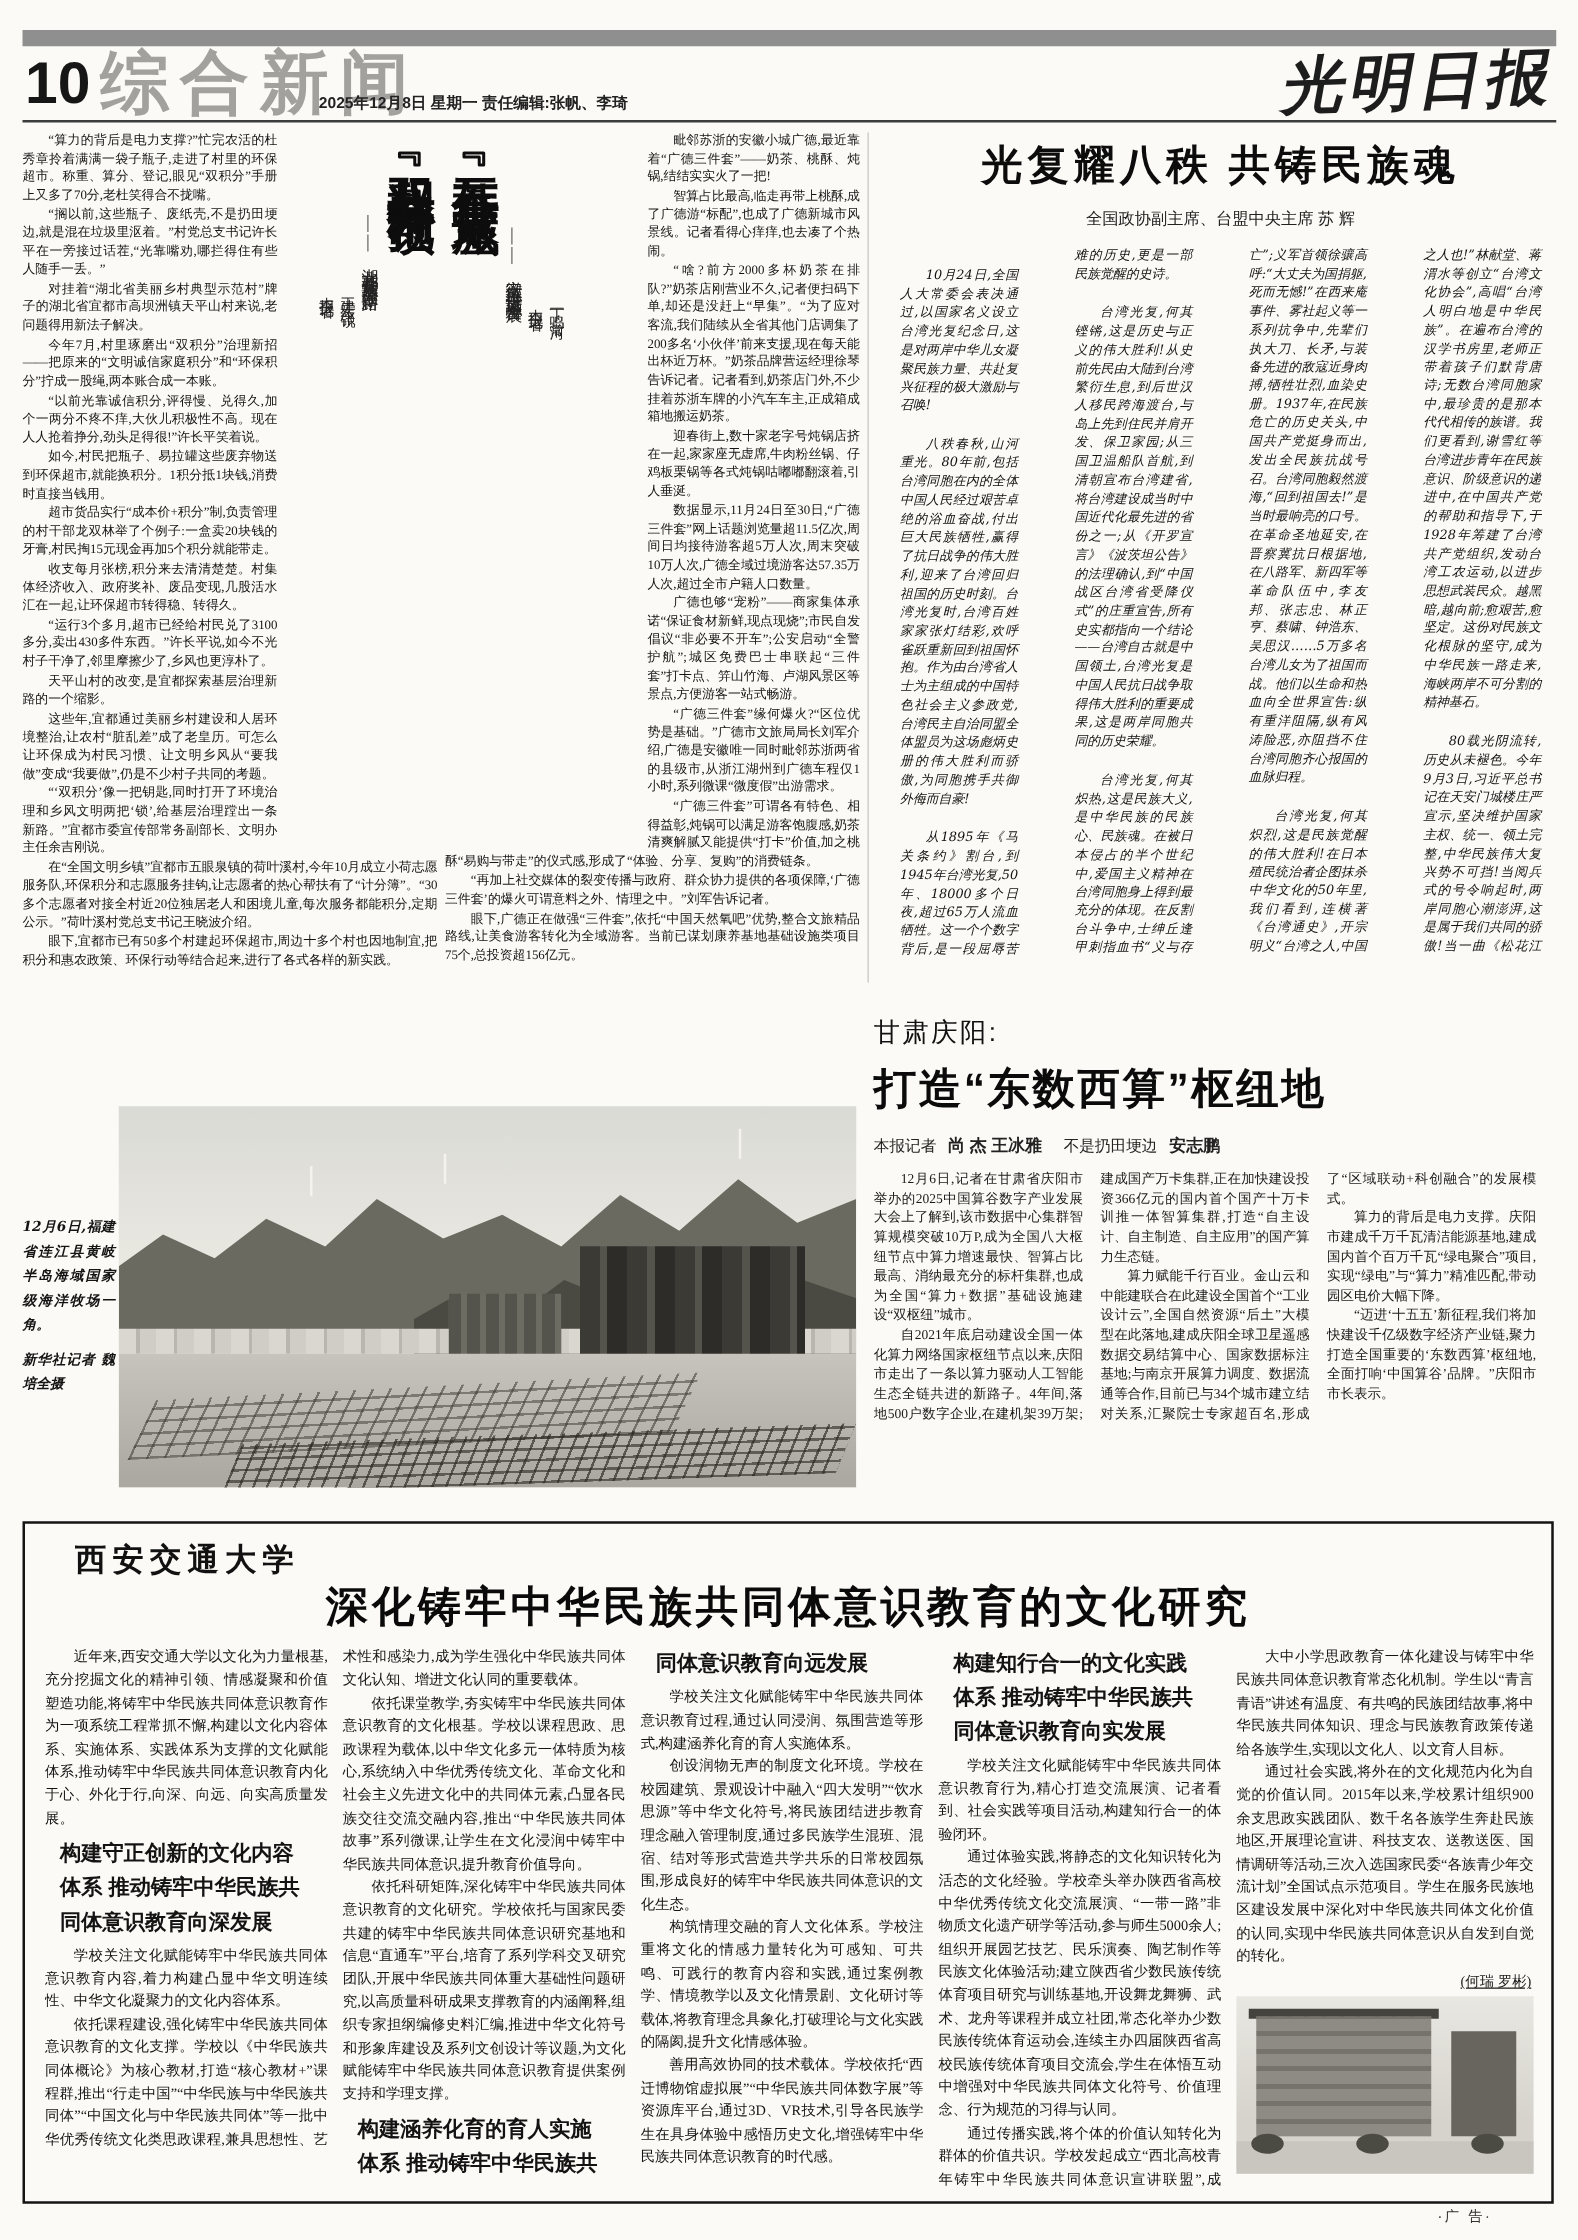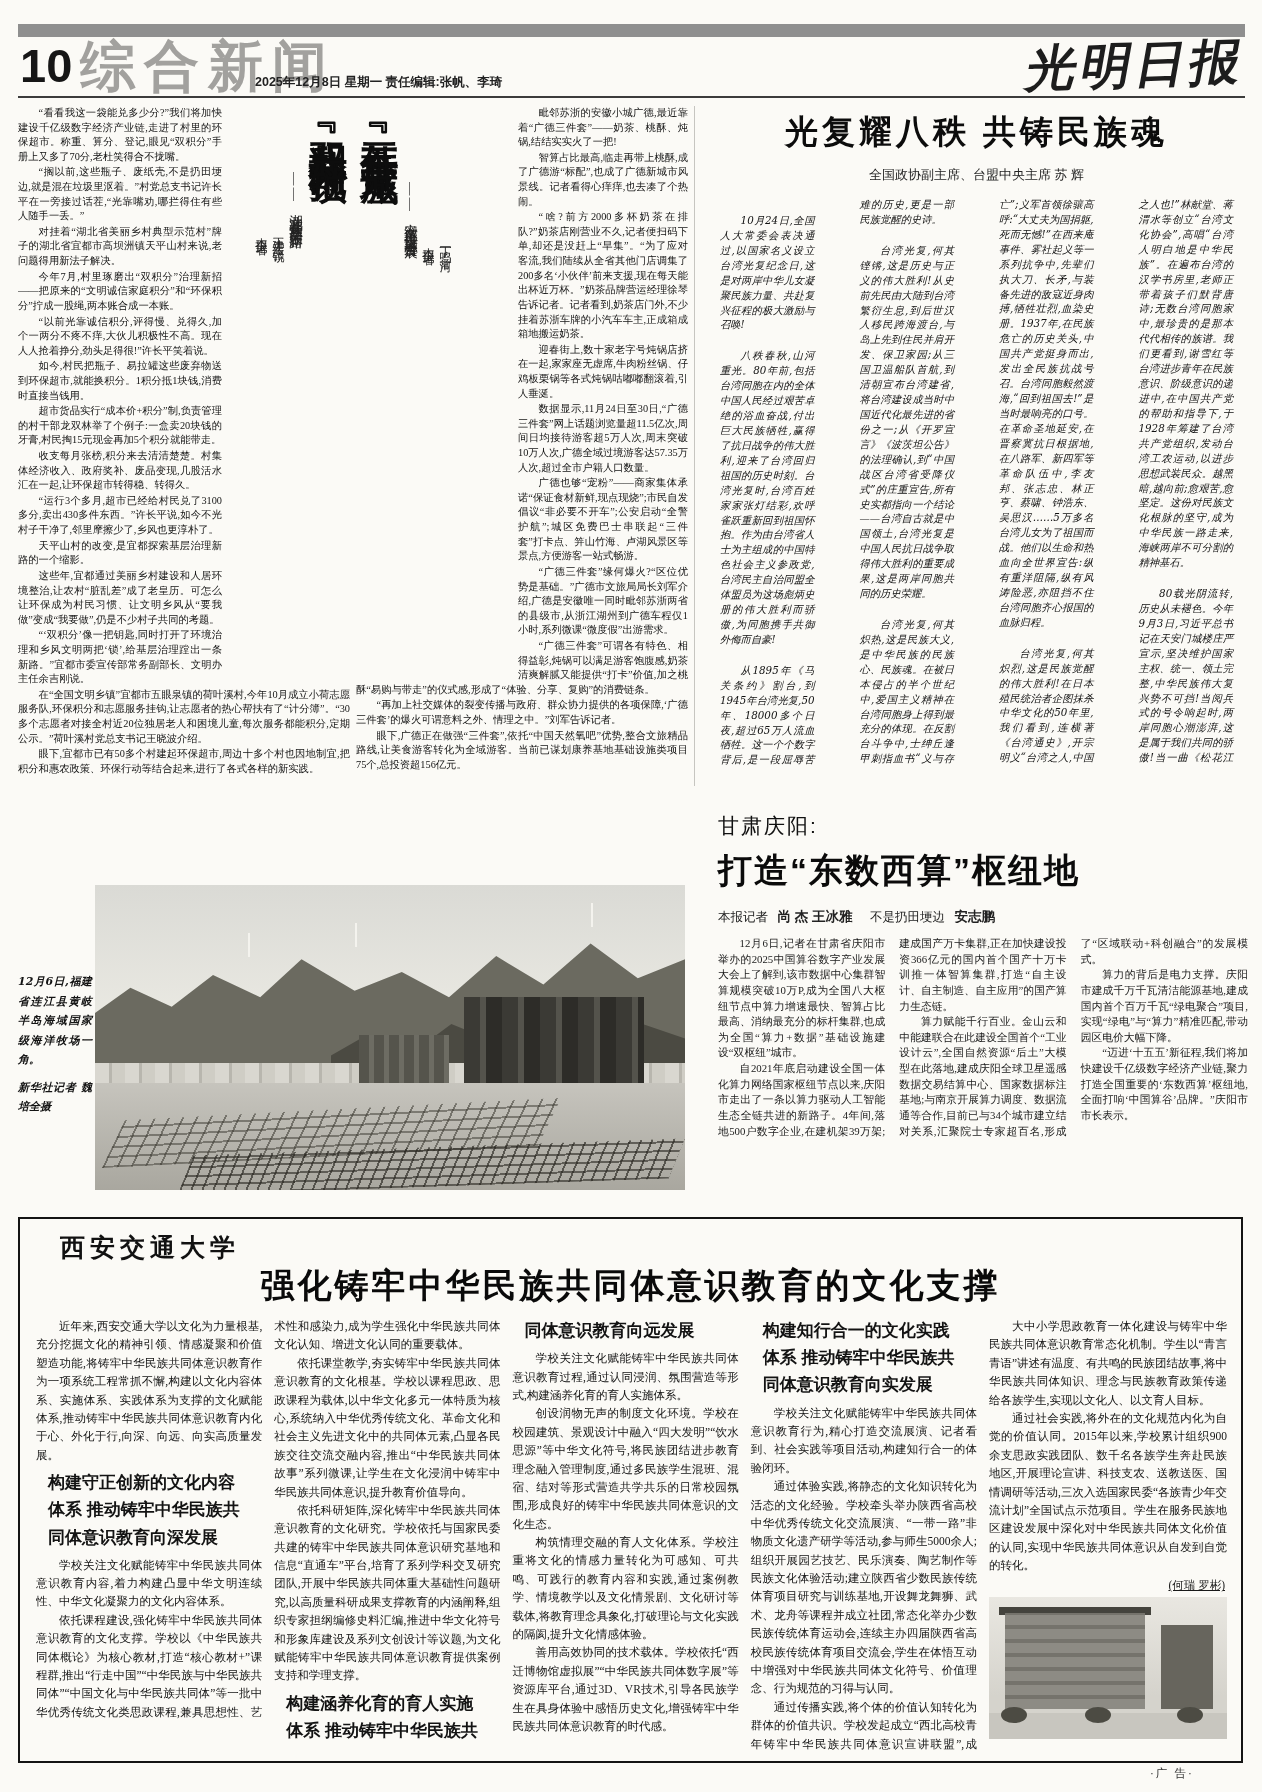--- a/index.html
+++ b/index.html
@@ -31,21 +31,21 @@
   #art2{left:356px;top:106px;width:332px;height:772px;}
   
   #vrule1{left:694px;top:106px;width:1px;height:680px;background:#c6c5c0;}
   #guangfu{left:704px;top:110px;width:545px;height:676px;}
   #guangfu h2{margin:0;text-align:center;font:700 33px "Liberation Sans",sans-serif;letter-spacing:4px;color:#0c0c0c;}
   #guangfu .gby{text-align:center;font:400 13px "Liberation Sans",sans-serif;margin:11px 0 13px;color:#222;}
   #guangfu .gcols{column-count:4;column-gap:13px;column-fill:auto;height:578px;overflow:hidden;}
   #guangfu .gcols p{margin:16px;text-indent:2em;text-align:justify;font:italic 10.3px "DejaVu Serif",serif;
                     line-height:1.45;color:#101010;}
   
-  #qingyang{left:718px;top:812px;width:530px;height:366px;}
+  #qingyang{left:699px;top:812px;width:530px;height:366px;}
   #qingyang .kicker{font:400 21px "Liberation Sans",sans-serif;color:#111;margin-bottom:8px;letter-spacing:2px;}
   #qingyang h2{margin:0;font:700 34px "Liberation Sans",sans-serif;letter-spacing:2px;color:#0b0b0b;}
   #qingyang .qby{font:400 12.5px "Liberation Sans",sans-serif;margin:14px 0 10px;color:#222;}
   #qingyang .qby .b{font-weight:700;font-size:13.5px;margin:0 14px 0 6px;}
   #qingyang .qcols{column-count:3;column-gap:14px;column-fill:auto;height:214px;overflow:hidden;}
   #qingyang .qcols p{margin:0;text-indent:2em;text-align:justify;font-size:10.8px;line-height:1.45;}
   
   #caption1{left:18px;top:972px;width:74px;font:italic 700 11px "DejaVu Serif",serif;line-height:1.78;
             text-align:justify;color:#141414;}
   #caption1 .credit{display:block;margin-top:8px;font-weight:700;}
@@ -109,21 +109,21 @@
 <section id="art1" class="art">
   <div class="vt vt1">
     <div class="vt-title">『双积分』打开两把锁</div>
     <div class="vt-sub">——湖北宜都探索基层治理新路</div>
     <div class="vt-by">
       <span>本报记者</span>
       <span>王建宏  张锐</span>
     </div>
   </div>
   <div>
-      <p>“看看我这一袋能兑多少分?”我们将加快建设千亿级数字经济产业链,走进了村里的环保超市。称重、算分、登记,眼见“双积分”手册上又多了70分,老杜笑得合不拢嘴。</p>
+      <p>“算力的背后是电力支撑?”忙完农活的杜秀章拎着满满一袋子瓶子,走进了村里的环保超市。称重、算分、登记,眼见“双积分”手册上又多了70分,老杜笑得合不拢嘴。</p>
       <p>“搁以前,这些瓶子、废纸壳,不是扔田埂边,就是混在垃圾里沤着。”村党总支书记许长平在一旁接过话茬,“光靠嘴劝,哪拦得住有些人随手一丢。”</p>
       <p>对挂着“湖北省美丽乡村典型示范村”牌子的湖北省宜都市高坝洲镇天平山村来说,老问题得用新法子解决。</p>
       <p>今年7月,村里琢磨出“双积分”治理新招——把原来的“文明诚信家庭积分”和“环保积分”拧成一股绳,两本账合成一本账。</p>
       <p>“以前光靠诚信积分,评得慢、兑得久,加个一两分不疼不痒,大伙儿积极性不高。现在人人抢着挣分,劲头足得很!”许长平笑着说。</p>
       <p>如今,村民把瓶子、易拉罐这些废弃物送到环保超市,就能换积分。1积分抵1块钱,消费时直接当钱用。</p>
       <p>超市货品实行“成本价+积分”制,负责管理的村干部龙双林举了个例子:一盒卖20块钱的牙膏,村民掏15元现金再加5个积分就能带走。</p>
       <p>收支每月张榜,积分来去清清楚楚。村集体经济收入、政府奖补、废品变现,几股活水汇在一起,让环保超市转得稳、转得久。</p>
       <p>“运行3个多月,超市已经给村民兑了3100多分,卖出430多件东西。”许长平说,如今不光村子干净了,邻里摩擦少了,乡风也更淳朴了。</p>
       <p>天平山村的改变,是宜都探索基层治理新路的一个缩影。</p>
       <p>这些年,宜都通过美丽乡村建设和人居环境整治,让农村“脏乱差”成了老皇历。可怎么让环保成为村民习惯、让文明乡风从“要我做”变成“我要做”,仍是不少村子共同的考题。</p>
@@ -204,21 +204,21 @@
       <p>12月6日,记者在甘肃省庆阳市举办的2025中国算谷数字产业发展大会上了解到,该市数据中心集群智算规模突破10万P,成为全国八大枢纽节点中算力增速最快、智算占比最高、消纳最充分的标杆集群,也成为全国“算力+数据”基础设施建设“双枢纽”城市。</p>
       <p>自2021年底启动建设全国一体化算力网络国家枢纽节点以来,庆阳市走出了一条以算力驱动人工智能生态全链共进的新路子。4年间,落地500户数字企业,在建机架39万架;建成国产万卡集群,正在加快建设投资366亿元的国内首个国产十万卡训推一体智算集群,打造“自主设计、自主制造、自主应用”的国产算力生态链。</p>
       <p>算力赋能千行百业。金山云和中能建联合在此建设全国首个“工业设计云”,全国自然资源“后土”大模型在此落地,建成庆阳全球卫星遥感数据交易结算中心、国家数据标注基地;与南京开展算力调度、数据流通等合作,目前已与34个城市建立结对关系,汇聚院士专家超百名,形成了“区域联动+科创融合”的发展模式。</p>
       <p>算力的背后是电力支撑。庆阳市建成千万千瓦清洁能源基地,建成国内首个百万千瓦“绿电聚合”项目,实现“绿电”与“算力”精准匹配,带动园区电价大幅下降。</p>
       <p>“迈进‘十五五’新征程,我们将加快建设千亿级数字经济产业链,聚力打造全国重要的‘东数西算’枢纽地,全面打响‘中国算谷’品牌。”庆阳市市长表示。</p>
     </div>
 </section>
 
 <section id="adbox" class="abs">
   <div class="ad-org">西安交通大学</div>
-  <div class="ad-head">强化铸牢中华民族共同体意识教育的文化支撑</div>
+  <div class="ad-head">深化铸牢中华民族共同体意识教育的文化研究</div>
   <div class="ad-body">
     <div class="ad-cols">
         <p>近年来,西安交通大学以文化为力量根基,充分挖掘文化的精神引领、情感凝聚和价值塑造功能,将铸牢中华民族共同体意识教育作为一项系统工程常抓不懈,构建以文化内容体系、实施体系、实践体系为支撑的文化赋能体系,推动铸牢中华民族共同体意识教育内化于心、外化于行,向深、向远、向实高质量发展。</p>
         <p class="h">构建守正创新的文化内容体系  推动铸牢中华民族共同体意识教育向深发展</p>
         <p>学校关注文化赋能铸牢中华民族共同体意识教育内容,着力构建凸显中华文明连续性、中华文化凝聚力的文化内容体系。</p>
         <p>依托课程建设,强化铸牢中华民族共同体意识教育的文化支撑。学校以《中华民族共同体概论》为核心教材,打造“核心教材+”课程群,推出“行走中国”“中华民族与中华民族共同体”“中国文化与中华民族共同体”等一批中华优秀传统文化类思政课程,兼具思想性、艺术性和感染力,成为学生强化中华民族共同体文化认知、增进文化认同的重要载体。</p>
         <p>依托课堂教学,夯实铸牢中华民族共同体意识教育的文化根基。学校以课程思政、思政课程为载体,以中华文化多元一体特质为核心,系统纳入中华优秀传统文化、革命文化和社会主义先进文化中的共同体元素,凸显各民族交往交流交融内容,推出“中华民族共同体故事”系列微课,让学生在文化浸润中铸牢中华民族共同体意识,提升教育价值导向。</p>
         <p>依托科研矩阵,深化铸牢中华民族共同体意识教育的文化研究。学校依托与国家民委共建的铸牢中华民族共同体意识研究基地和信息“直通车”平台,培育了系列学科交叉研究团队,开展中华民族共同体重大基础性问题研究,以高质量科研成果支撑教育的内涵阐释,组织专家担纲编修史料汇编,推进中华文化符号和形象库建设及系列文创设计等议题,为文化赋能铸牢中华民族共同体意识教育提供案例支持和学理支撑。</p>
         <p class="h">构建涵养化育的育人实施体系  推动铸牢中华民族共同体意识教育向远发展</p>
         <p>学校关注文化赋能铸牢中华民族共同体意识教育过程,通过认同浸润、氛围营造等形式,构建涵养化育的育人实施体系。</p>

